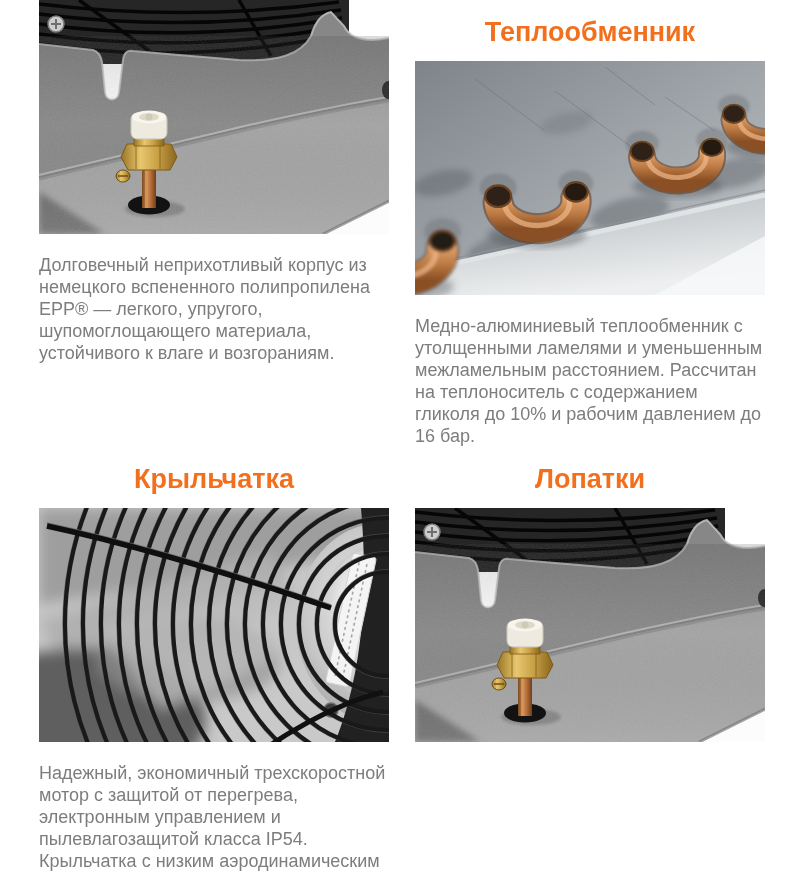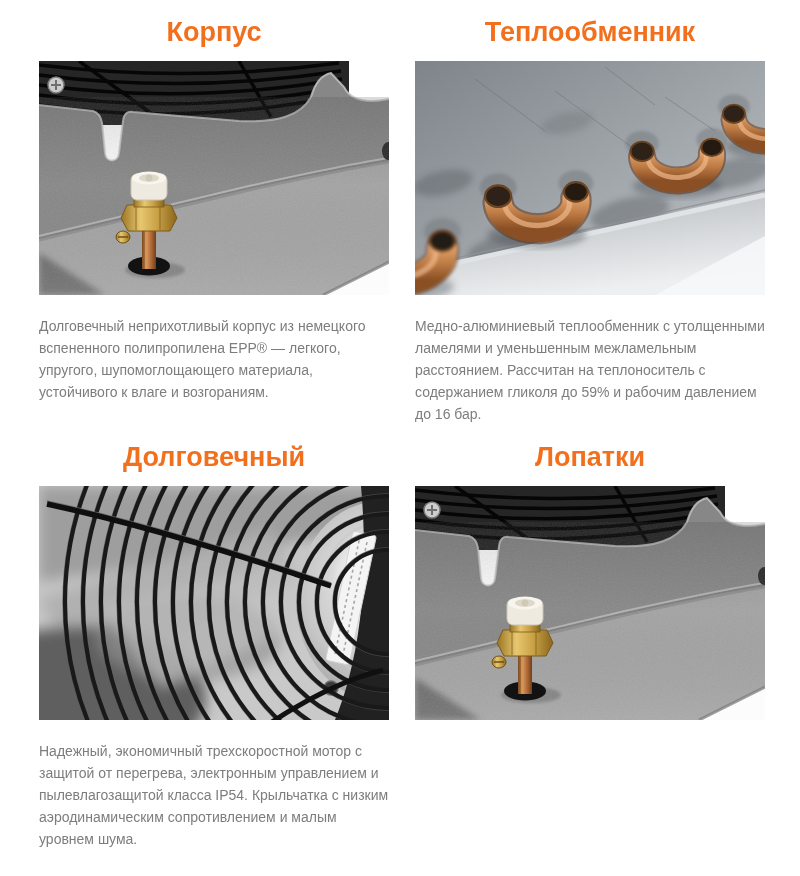--- a/index.html
+++ b/index.html
@@ -19,21 +19,21 @@
   section.feature { width:350px; }
   h2.feature-title {
     color:var(--accent);
     font-size:27px; line-height:32px; font-weight:700;
     text-align:center; margin:16px 0 13px;
   }
   figure.photo { margin:0; width:350px; height:234px; overflow:hidden; }
   figure.photo svg { display:block; width:350px; height:234px; }
   p.feature-desc {
     color:var(--body-text);
-    font-size:14px; line-height:22px;
+    font-size:18px; line-height:22px;
     margin:20px 0 0;
   }
   .defs-holder { position:absolute; width:0; height:0; overflow:hidden; }
 </style>
 </head>
 <body>
 
 <svg class="defs-holder" aria-hidden="true">
   <defs>
     <filter id="speckle" x="0" y="0" width="100%" height="100%">
@@ -222,41 +222,40 @@
         <path d="M8,18 C110,40 210,72 292,100" stroke="#0f0f0f" stroke-width="5.5"></path>
         <path d="M230,238 C275,208 312,192 344,184" stroke="#101010" stroke-width="5"></path>
       </g>
     </symbol>
   </defs>
 </svg>
 
 <div class="grid">
 
   <section class="feature">
-    <h2 class="feature-title">Корпус</h2>
     <figure class="photo">
       <svg viewBox="0 0 350 234" role="img">
           <use href="#img-housing"></use>
         </svg>
     </figure>
     <p class="feature-desc">Долговечный неприхотливый корпус из немецкого вспененного полипропилена EPP® — легкого, упругого, шупомоглощающего материала, устойчивого к влаге и возгораниям.</p>
   </section>
 
   <section class="feature">
     <h2 class="feature-title">Теплообменник</h2>
     <figure class="photo">
       <svg viewBox="0 0 350 234" role="img">
           <use href="#img-heatex"></use>
         </svg>
     </figure>
-    <p class="feature-desc">Медно-алюминиевый теплообменник с утолщенными ламелями и уменьшенным межламельным расстоянием. Рассчитан на теплоноситель с содержанием гликоля до 59% и рабочим давлением до 16 бар.</p>
-  </section>
-
-  <section class="feature">
-    <h2 class="feature-title">Долговечный</h2>
+    <p class="feature-desc">Медно-алюминиевый теплообменник с утолщенными ламелями и уменьшенным межламельным расстоянием. Рассчитан на теплоноситель с содержанием гликоля до 10% и рабочим давлением до 16 бар.</p>
+  </section>
+
+  <section class="feature">
+    <h2 class="feature-title">Крыльчатка</h2>
     <figure class="photo">
       <svg viewBox="0 0 350 234" role="img">
           <use href="#img-fan"></use>
         </svg>
     </figure>
     <p class="feature-desc">Надежный, экономичный трехскоростной мотор с защитой от перегрева, электронным управлением и пылевлагозащитой класса IP54. Крыльчатка с низким аэродинамическим сопротивлением и малым уровнем шума.</p>
   </section>
 
   <section class="feature">
     <h2 class="feature-title">Лопатки</h2>

